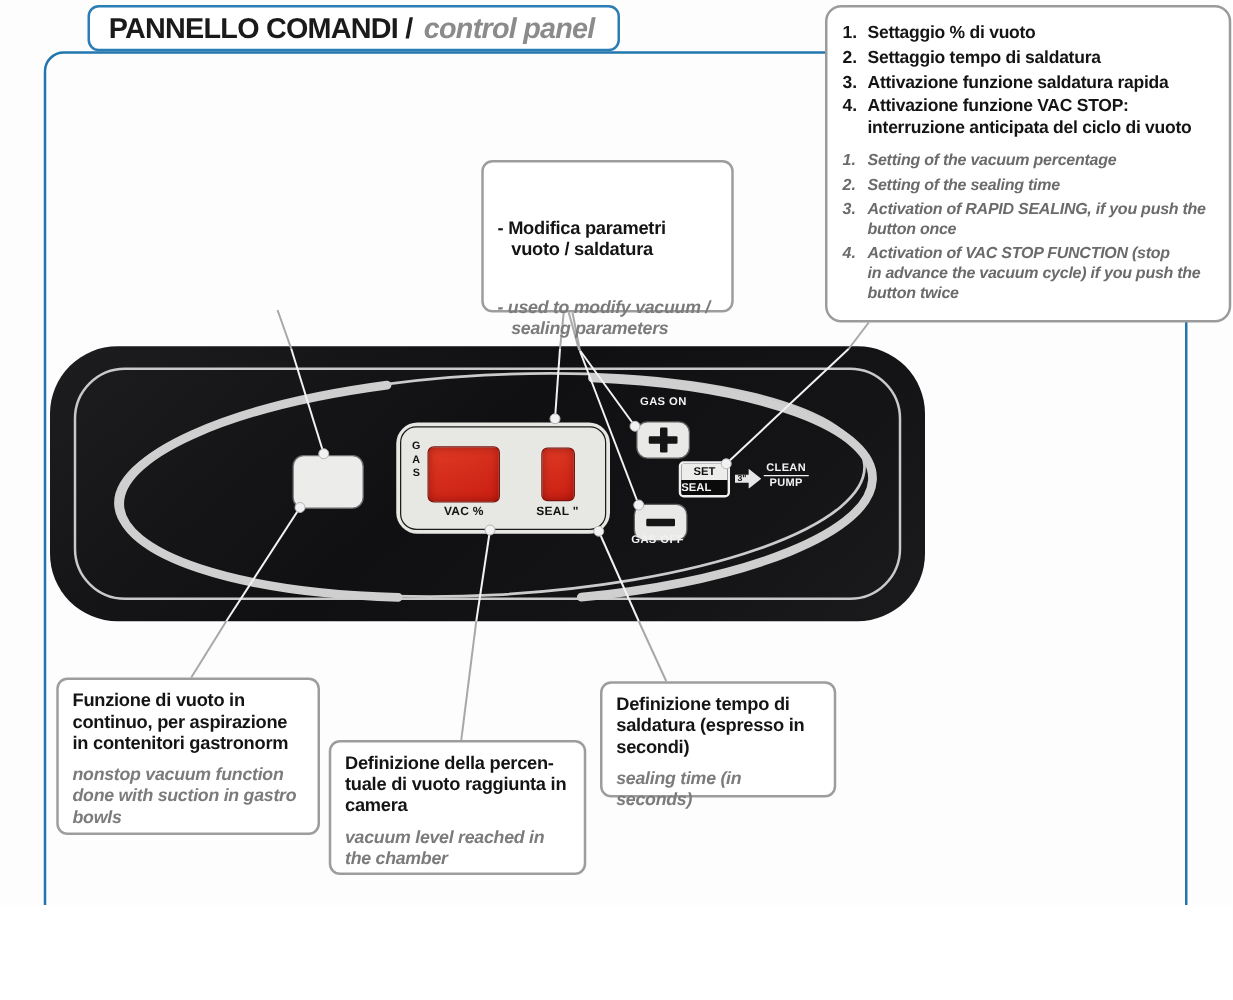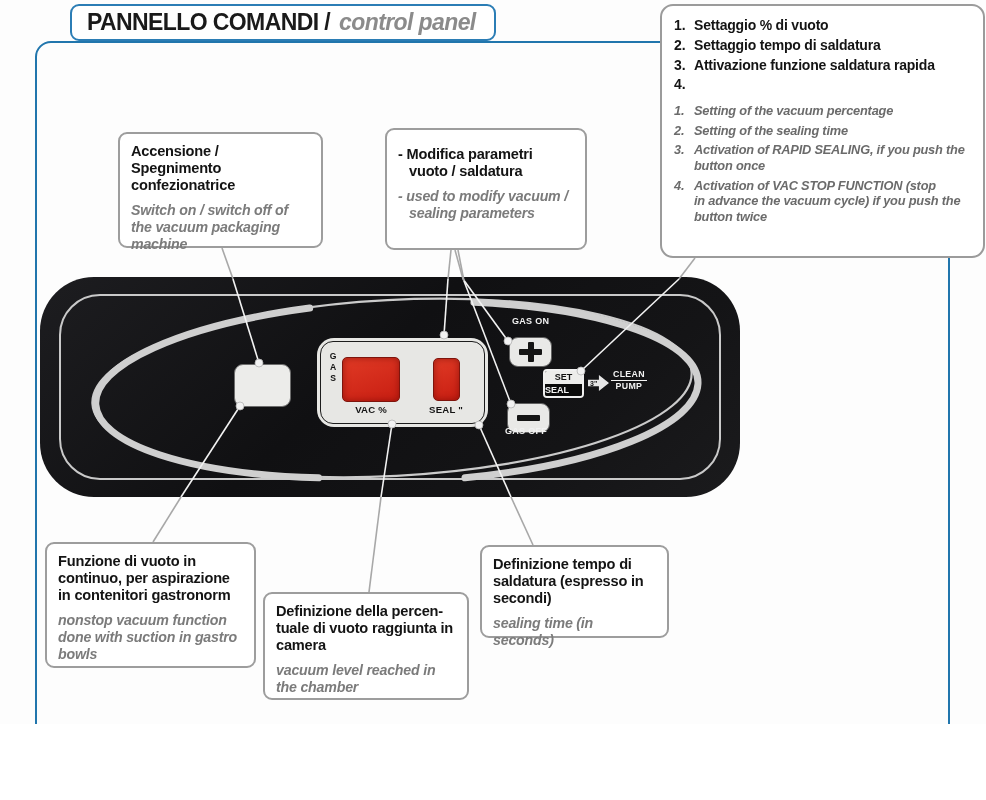--- a/index.html
+++ b/index.html
@@ -24,21 +24,21 @@
   .leg-num { width:20px; flex:0 0 20px; font-size:14px; font-weight:800; color:#141414; line-height:1.2; }
   .leg-txt { font-size:14px; font-weight:800; color:#141414; line-height:1.2; white-space:pre-line; letter-spacing:-0.2px; }
   .leg-row.en { margin-bottom:4px; }
   .leg-row.en .leg-num, .leg-row.en .leg-txt { font-style:italic; font-weight:700; color:#6b6b6b; font-size:12.8px; line-height:1.22; }
   .leg-sep { height:7px; }
 
   
   .callout { position:absolute; z-index:6; background:#fff; border:2px solid #9d9d9d; border-radius:9px; padding:9px 10px 8px 11px; }
   .c-it { font-size:14.6px; font-weight:800; color:#141414; line-height:1.16; white-space:pre-line; letter-spacing:-0.2px; }
   .c-en { font-size:14.2px; font-weight:700; font-style:italic; color:#7b7b7b; line-height:1.2; white-space:pre-line; margin-top:8px; letter-spacing:-0.2px; }
-  .hang { padding-left:11px; text-indent:-11px; }
+  .hang { padding-left:11px; text-indent:-11px;margin-top:29px; }
   .co-power    { left:118px; top:132px; width:205px; height:116px; }
   .co-modify   { left:385px; top:128px; width:202px; height:122px; padding-top:16px; }
   .co-gastro   { left:45px;  top:542px; width:211px; height:126px; }
   .co-vacpct   { left:263px; top:592px; width:206px; height:108px; }
   .co-sealtime { left:480px; top:545px; width:189px; height:93px; }
 
   
   .panel { position:absolute; left:40px; top:277px; width:700px; height:220px; z-index:2;
     background:linear-gradient(138deg,#1d1d20 0%,#101012 45%,#141416 75%,#1b1b1d 100%);
     border-radius:54px; }
@@ -116,20 +116,22 @@
     <div class="leg-row">
       <span class="leg-num">2.</span>
       <span class="leg-txt">Settaggio tempo di saldatura</span>
       </div>
     <div class="leg-row">
       <span class="leg-num">3.</span>
       <span class="leg-txt">Attivazione funzione saldatura rapida</span>
       </div>
     <div class="leg-row">
       <span class="leg-num">4.</span>
+      <span class="leg-txt">Attivazione funzione VAC STOP:
+interruzione anticipata del ciclo di vuoto</span>
       </div>
     <div class="leg-sep"></div>
     <div class="leg-row en">
       <span class="leg-num">1.</span>
       <span class="leg-txt">Setting of the vacuum percentage</span>
       </div>
     <div class="leg-row en">
       <span class="leg-num">2.</span>
       <span class="leg-txt">Setting of the sealing time</span>
       </div>
@@ -139,27 +141,20 @@
 button once</span>
       </div>
     <div class="leg-row en">
       <span class="leg-num">4.</span>
       <span class="leg-txt">Activation of VAC STOP FUNCTION (stop
 in advance the vacuum cycle) if you push the
 button twice</span>
       </div>
   </div>
 
-  <div class="callout co-power">
-    <div class="c-it">Accensione / Spegnimento
-confezionatrice</div>
-    <div class="c-en">Switch on / switch off of
-the vacuum packaging
-machine</div>
-  </div>
   <div class="callout co-modify">
     <div class="c-it hang">- Modifica parametri
 vuoto / saldatura</div>
     <div class="c-en hang">- used to modify vacuum /
 sealing parameters</div>
   </div>
   <div class="callout co-vacpct">
     <div class="c-it">Definizione della percen-
 tuale di vuoto raggiunta in
 camera</div>

